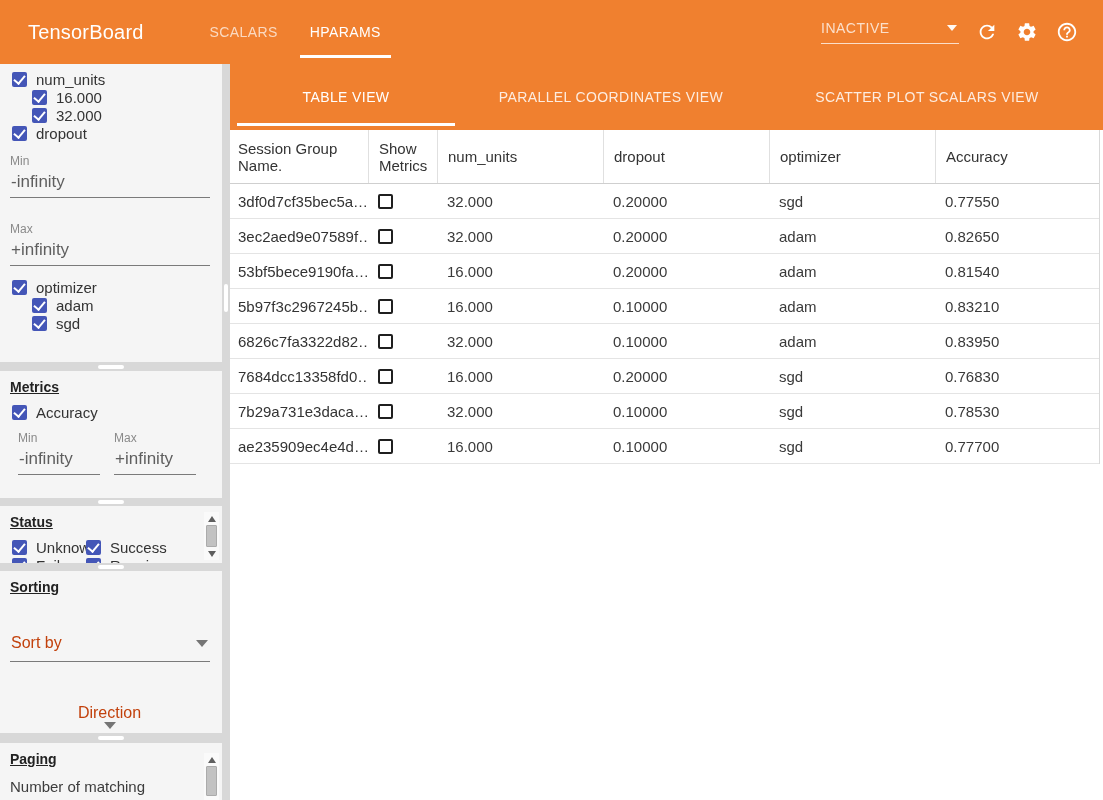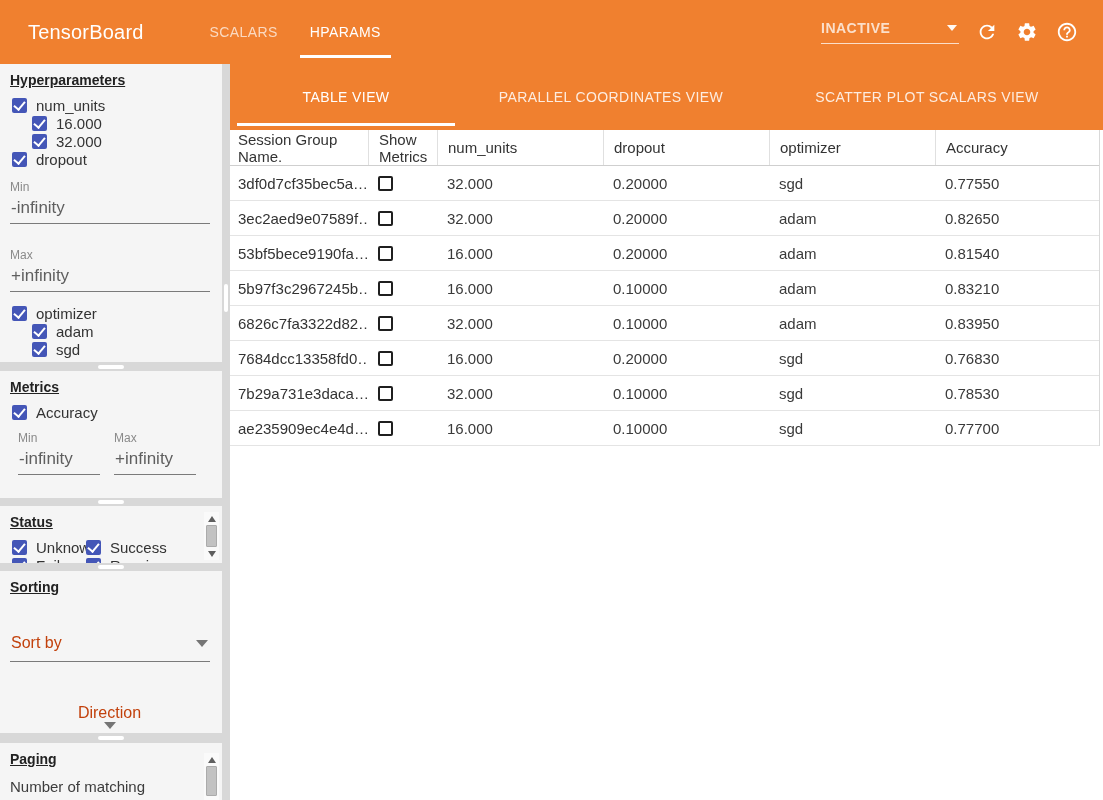--- a/index.html
+++ b/index.html
@@ -19,21 +19,21 @@
   .topbar{height:64px;background:var(--orange);display:flex;align-items:center;}
   .logo{color:#fff;font-size:20px;font-weight:500;margin-left:28px;letter-spacing:.2px;}
   .nav-tabs{display:flex;margin-left:50px;height:64px;}
   .nav-tab{position:relative;height:64px;display:flex;align-items:center;padding:0 16px;
     color:rgba(255,255,255,.7);font-size:14px;font-weight:500;letter-spacing:.4px;cursor:pointer;}
   .nav-tab.active{color:#fff;}
   .nav-tab.active::after{content:"";position:absolute;left:6px;right:6px;bottom:6px;height:3px;background:#fff;}
   .topbar-right{margin-left:auto;display:flex;align-items:center;margin-right:24px;}
   .run-selector{width:138px;display:flex;align-items:center;justify-content:space-between;
     border-bottom:1px solid rgba(255,255,255,.75);padding-bottom:7px;cursor:pointer;}
-  .run-selector .rs-label{color:rgba(255,255,255,.75);font-size:14px;letter-spacing:.5px;font-weight:bold;}
+  .run-selector .rs-label{color:rgba(255,255,255,.75);font-size:14px;letter-spacing:.5px;}
   .tri-down-white{width:0;height:0;border-left:5px solid transparent;border-right:5px solid transparent;
     border-top:6px solid rgba(255,255,255,.95);margin-right:2px;}
   .icon-btn{width:24px;height:24px;margin-left:16px;cursor:pointer;display:flex;align-items:center;justify-content:center;}
   .icon-btn svg{width:22px;height:22px;fill:#fff;}
   
   .content{display:flex;height:736px;}
   .sidebar{width:222px;display:flex;flex-direction:column;background:var(--gap-bg);}
   .hgap{width:8px;position:relative;background:var(--gap-bg);}
   .hgap .handle-v{position:absolute;left:2px;top:220px;width:4px;height:28px;background:#fff;border-radius:2px;cursor:col-resize;}
   .main{flex:1;background:#fff;display:flex;flex-direction:column;overflow:hidden;}
@@ -77,21 +77,21 @@
   
   .view-tabbar{height:66px;background:var(--orange);display:flex;padding-left:7px;flex:none;}
   .view-tab{position:relative;display:flex;align-items:center;justify-content:center;height:100%;
     color:rgba(255,255,255,.85);font-size:14px;font-weight:500;letter-spacing:.4px;cursor:pointer;text-align:center;}
   .view-tab.active{color:#fff;}
   .view-tab.active::after{content:"";position:absolute;left:0;right:0;bottom:4px;height:3px;background:#fff;}
   .vt-1{width:218px;}.vt-2{width:312px;}.vt-3{width:320px;}
   
   .table{margin-right:3px;border-right:1px solid #d9d9d9;}
   .thead,.trow{display:grid;grid-template-columns:138px 69px 166px 166px 166px 1fr;}
-  .thead{height:36px;border-bottom:1px solid #cfcfcf;}
+  .thead{height:54px;border-bottom:1px solid #cfcfcf;}
   .th{display:flex;align-items:center;padding:0 10px;font-size:15px;color:#333;line-height:17px;}
   .th + .th{border-left:1px solid #e0e0e0;}
   .th:first-child{padding:0 8px;}
   .trow{height:35px;border-bottom:1px solid #e4e4e4;align-items:center;font-size:15px;color:#3a3a3a;}
   .td{padding:0 10px;white-space:nowrap;overflow:hidden;display:flex;align-items:center;}
   .td:first-child{padding:0 8px;color:#333;}
 </style>
 </head>
 <body>
 
@@ -126,21 +126,20 @@
         </svg>
     </div>
   </div>
 </div>
 
 <div class="content">
 
   <div class="sidebar">
 
     <div class="card" style="height:298px;">
-      <div class="card-title">Hyperparameters</div>
       <div class="cb-row">
         <span class="cb checked"></span>
         <span class="lbl">num_units</span>
       </div>
       <div class="cb-row indent">
         <span class="cb checked"></span>
         <span class="lbl">16.000</span>
       </div>
       <div class="cb-row indent">
         <span class="cb checked"></span>

